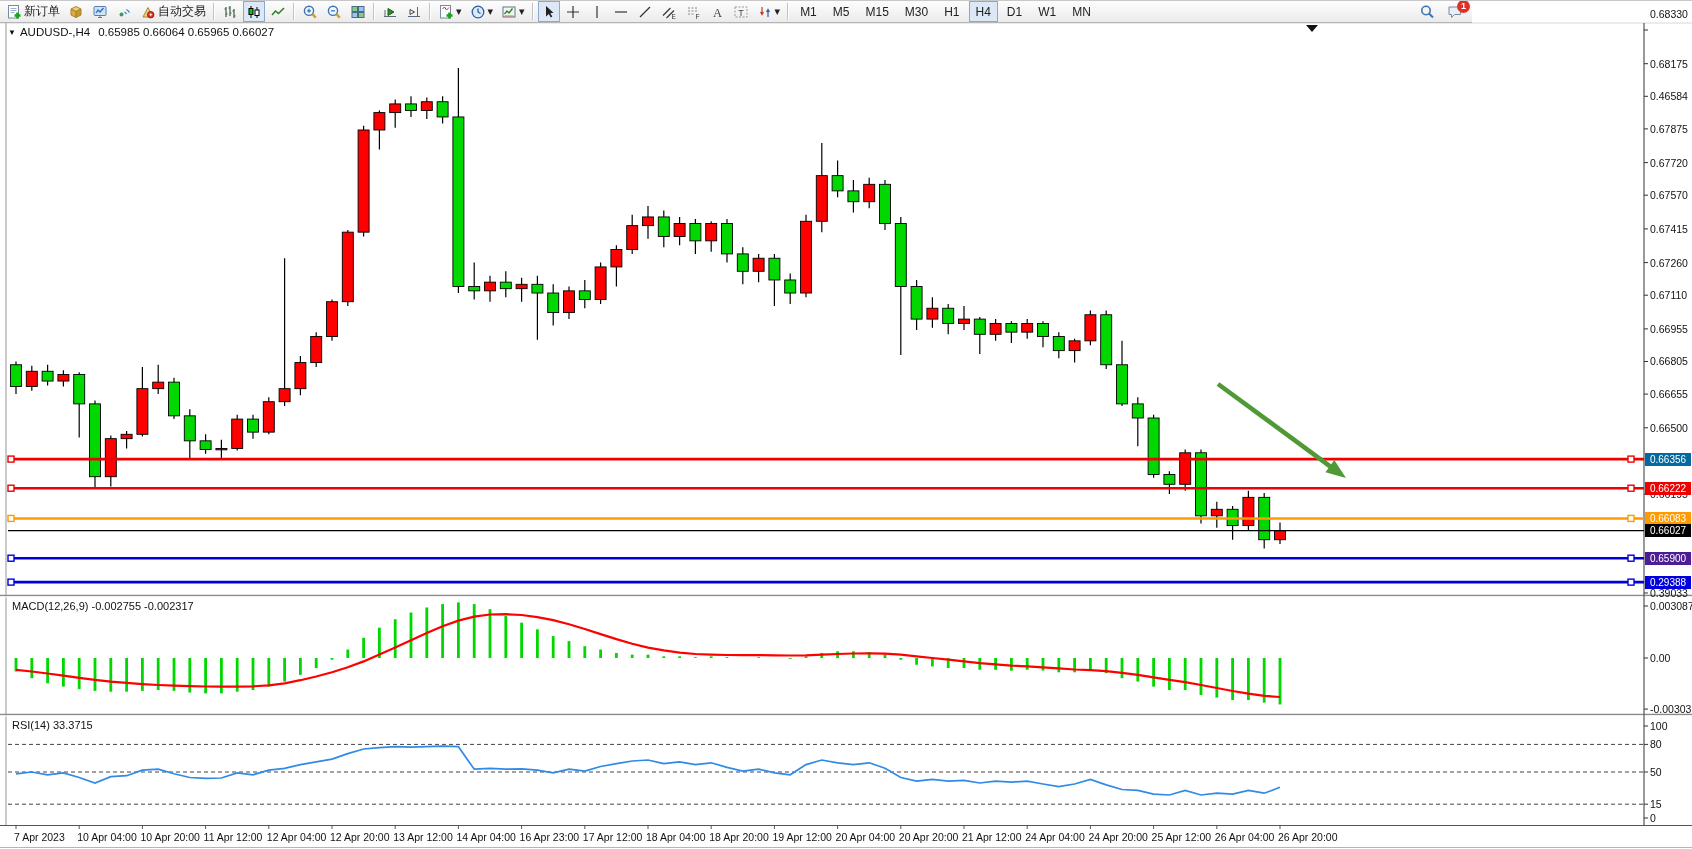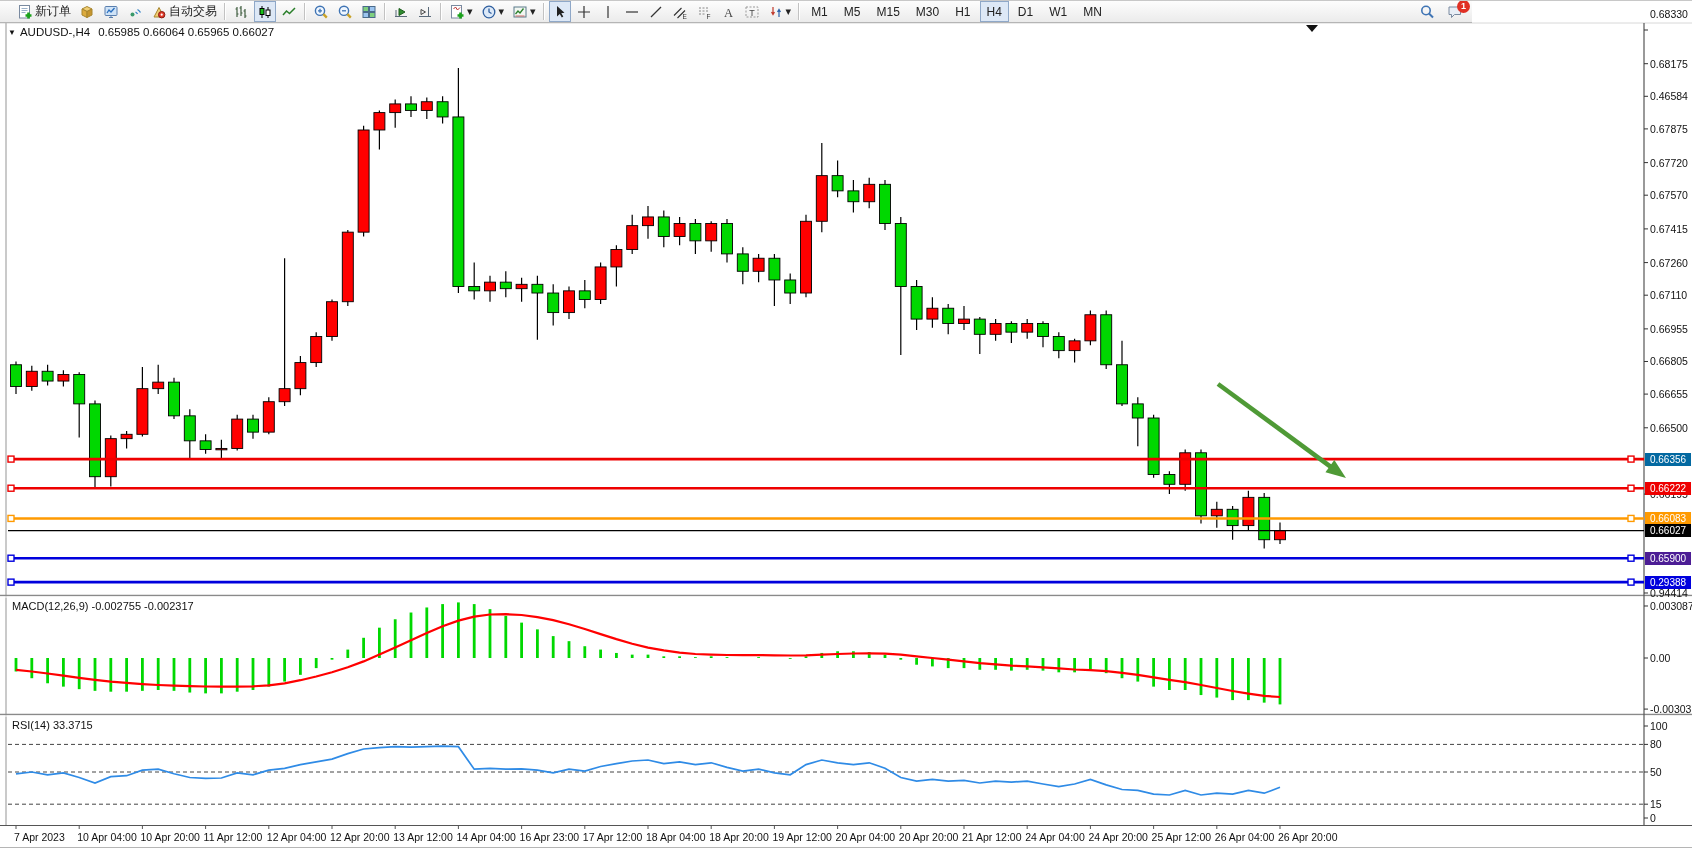--- a/index.html
+++ b/index.html
@@ -1,20 +1,20 @@
 <!DOCTYPE html>
 <html><head>
 <meta charset="utf-8">
 <style>
   html,body{margin:0;padding:0;background:#e8e8e8}
   #root{position:relative;width:1692px;height:849px;background:#fff;
         font-family:"Liberation Sans",sans-serif;overflow:hidden;border-top:1px solid #c8c8c8}
   .toolbar{position:absolute;top:0;left:0;width:1472px;height:22px;
            background:linear-gradient(#fdfdfd,#ebebeb);border-bottom:1px solid #b5b5b5;
-           display:flex;align-items:center;padding-left:13px;box-sizing:border-box;z-index:30}
+           display:flex;align-items:center;padding-left:2px;box-sizing:border-box;z-index:30}
   .tb{display:inline-flex;align-items:center;gap:2px;height:19px;padding:0 2px;margin:0 1px;
       border:1px solid transparent;background:transparent;font-size:11px;color:#222;cursor:default}
   .tb.active{background:#dde8f6;border-color:#8fa8c8}
   .tb svg{width:16px;height:16px;display:block}
   .tb .lbl{font-size:12px;white-space:nowrap}
   .tf{padding:0 6px}
   .sep{width:1px;height:17px;background:#c2c2c2;border-right:1px solid #fff;margin:0 3px}
   .tbright{position:absolute;right:5px;top:1px;height:20px;display:flex;align-items:center;gap:4px}
   .badge{position:absolute;top:-3px;right:-5px;background:#e03024;color:#fff;border-radius:8px;
          font-size:9px;min-width:13px;height:13px;line-height:13px;text-align:center;font-weight:bold}
@@ -610,21 +610,21 @@
       <div class="axis-lbl" style="left:1650px;top:156px">0.67720</div>
       <div class="axis-lbl" style="left:1650px;top:188px">0.67570</div>
       <div class="axis-lbl" style="left:1650px;top:222px">0.67415</div>
       <div class="axis-lbl" style="left:1650px;top:256px">0.67260</div>
       <div class="axis-lbl" style="left:1650px;top:288px">0.67110</div>
       <div class="axis-lbl" style="left:1650px;top:322px">0.66955</div>
       <div class="axis-lbl" style="left:1650px;top:354px">0.66805</div>
       <div class="axis-lbl" style="left:1650px;top:387px">0.66655</div>
       <div class="axis-lbl" style="left:1650px;top:421px">0.66500</div>
       <div class="axis-lbl" style="left:1650px;top:487px">0.66195</div>
-      <div class="axis-lbl" style="left:1650px;top:586px">0.94414</div>
+      <div class="axis-lbl" style="left:1650px;top:586px">0.39033</div>
       <div class="axis-lbl" style="left:1650px;top:599px">0.003087</div>
       <div class="axis-lbl" style="left:1650px;top:651px">0.00</div>
       <div class="axis-lbl" style="left:1650px;top:702px">-0.003033</div>
       <div class="axis-lbl" style="left:1650px;top:719px">100</div>
       <div class="axis-lbl" style="left:1650px;top:737px">80</div>
       <div class="axis-lbl" style="left:1650px;top:765px">50</div>
       <div class="axis-lbl" style="left:1650px;top:797px">15</div>
       <div class="axis-lbl" style="left:1650px;top:811px">0</div>
       <div class="tag" style="top:452px;background:#0369a1">0.66356</div>
       <div class="tag" style="top:481px;background:#ee0000">0.66222</div>

